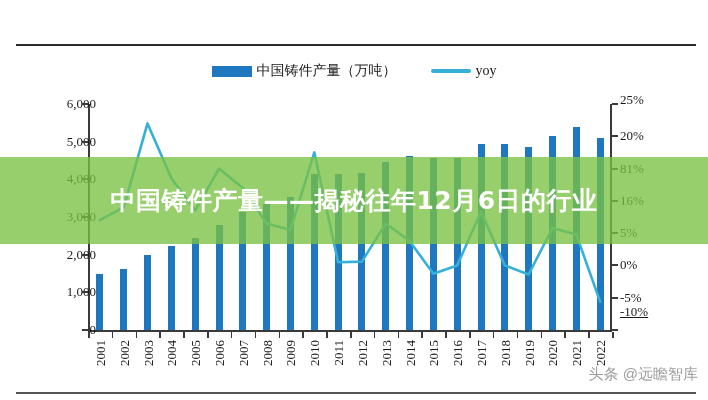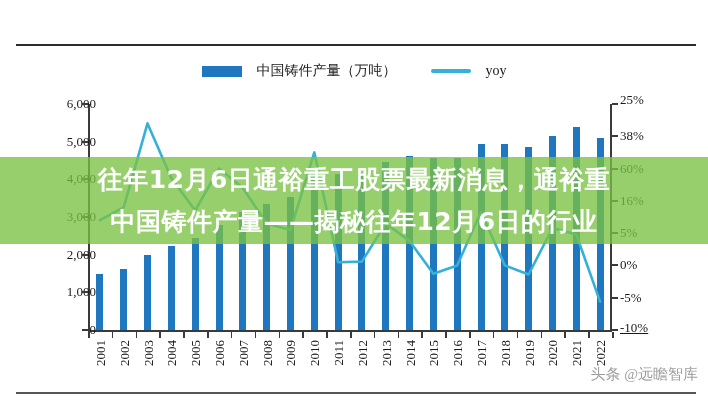--- a/index.html
+++ b/index.html
@@ -50,21 +50,21 @@
     width: 708px;
     height: 26px;
     display: flex;
     justify-content: center;
     align-items: center;
     gap: 34px;
   }
   .legend-entry {
     display: flex;
     align-items: center;
-    gap: 15px;
+    gap: 5px;
   }
   .legend-swatch-bar {
     width: 40px;
     height: 11px;
     background: #1f78bf;
   }
   .legend-swatch-line {
     width: 40px;
     height: 4px;
     border-radius: 2px;
@@ -185,21 +185,21 @@
     letter-spacing: 0px;
   }
 
   
   #watermark {
     position: absolute;
     right: 10px;
     bottom: 16px;
     font-size: 15px;
     color: #8d8d8d;
-    font-family: Liberation Serif, serif;
+    font-family: Liberation Sans, sans-serif;
     white-space: nowrap;
     opacity: 0.85;
     text-align: center;
   }
   #bottom-rule {
     position: absolute;
     left: 16px;
     bottom: 6px;
     width: 680px;
     height: 2px;
@@ -269,33 +269,33 @@
       <div class="ytick-left" style="top: 129px;">3,000</div>
       <div class="ytick-left-mark" style="top: 129px;"></div>
       <div class="ytick-left" style="top: 91.3333px;">4,000</div>
       <div class="ytick-left-mark" style="top: 91.3333px;"></div>
       <div class="ytick-left" style="top: 53.6667px;">5,000</div>
       <div class="ytick-left-mark" style="top: 53.6667px;"></div>
       <div class="ytick-left" style="top: 16px;">6,000</div>
       <div class="ytick-left-mark" style="top: 16px;"></div>
     </div>
   <div id="yticks-right">
-      <div class="ytick-right" style="top: 240px; text-decoration: underline;">-10%</div>
+      <div class="ytick-right" style="top: 224px; text-decoration: underline;">-10%</div>
       <div class="ytick-right-mark" style="top: 242px;"></div>
       <div class="ytick-right" style="top: 209.714px;">-5%</div>
       <div class="ytick-right-mark" style="top: 209.714px;"></div>
       <div class="ytick-right" style="top: 177.429px;">0%</div>
       <div class="ytick-right-mark" style="top: 177.429px;"></div>
       <div class="ytick-right" style="top: 145.143px;">5%</div>
       <div class="ytick-right-mark" style="top: 145.143px;"></div>
       <div class="ytick-right" style="top: 112.857px;">16%</div>
       <div class="ytick-right-mark" style="top: 112.857px;"></div>
-      <div class="ytick-right" style="top: 80.5714px;">60%</div>
+      <div class="ytick-right" style="top: 80.5714px;">81%</div>
       <div class="ytick-right-mark" style="top: 80.5714px;"></div>
-      <div class="ytick-right" style="top: 48.2857px;">38%</div>
+      <div class="ytick-right" style="top: 48.2857px;">20%</div>
       <div class="ytick-right-mark" style="top: 48.2857px;"></div>
       <div class="ytick-right" style="top: 12px;">25%</div>
       <div class="ytick-right-mark" style="top: 16px;"></div>
     </div>
   <div id="xticks">
       <div class="xtick-mark" style="left: 88px;"></div>
       <div class="xtick-mark" style="left: 111.818px;"></div>
       <div class="xtick-mark" style="left: 135.636px;"></div>
       <div class="xtick-mark" style="left: 159.455px;"></div>
       <div class="xtick-mark" style="left: 183.273px;"></div>
@@ -369,18 +369,17 @@
     <div class="xlabel" style="left: 474px;">2017</div>
     <div class="xlabel" style="left: 497.818px;">2018</div>
     <div class="xlabel" style="left: 521.636px;">2019</div>
     <div class="xlabel" style="left: 545.455px;">2020</div>
     <div class="xlabel" style="left: 569.273px;">2021</div>
     <div class="xlabel" style="left: 593.091px;">2022</div>
   </div>
 
 <div id="overlay-banner"></div>
 <div id="overlay-text">
-  <div>往年12月6日通裕重工股票最新消息，通裕重</div>
   <div>中国铸件产量——揭秘往年12月6日的行业</div>
 </div>
 
 <div id="watermark">头条 @远瞻智库</div>
 <div id="bottom-rule"></div>
 
 </body></html>

